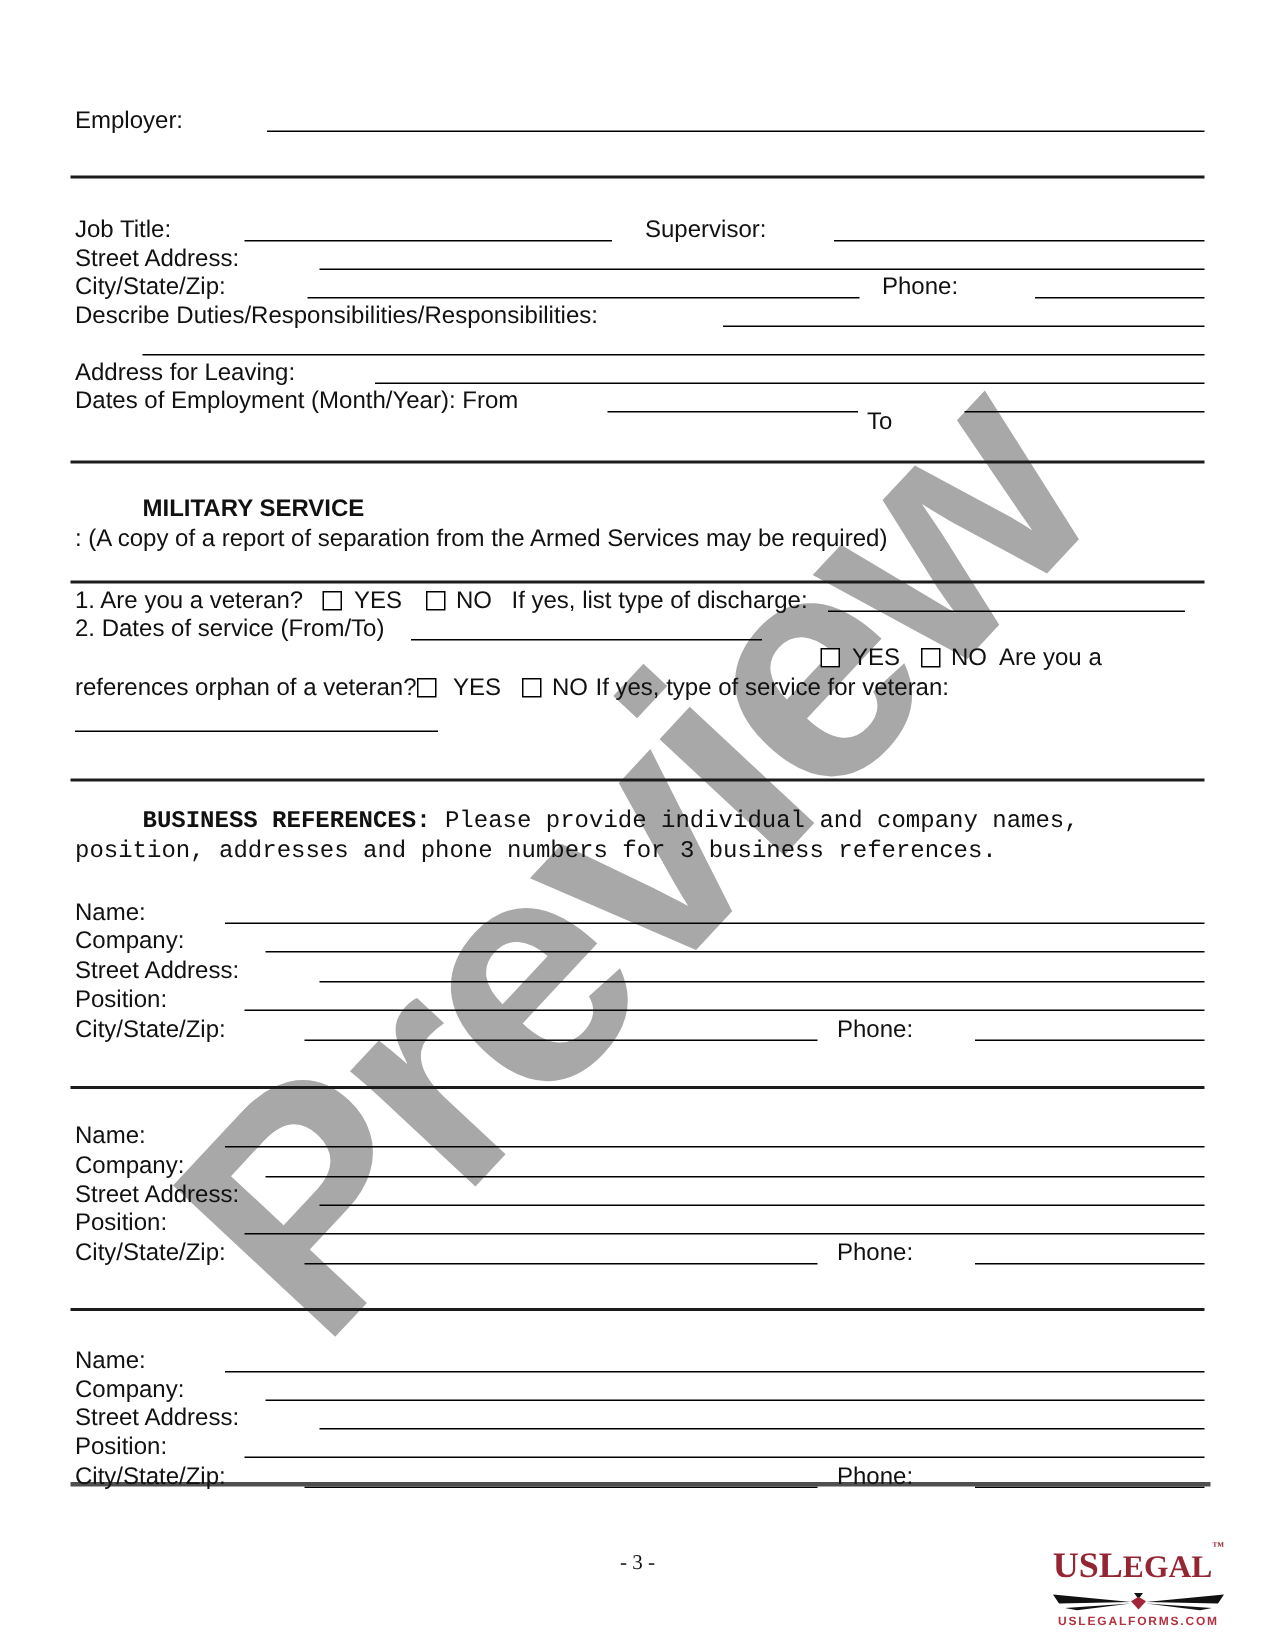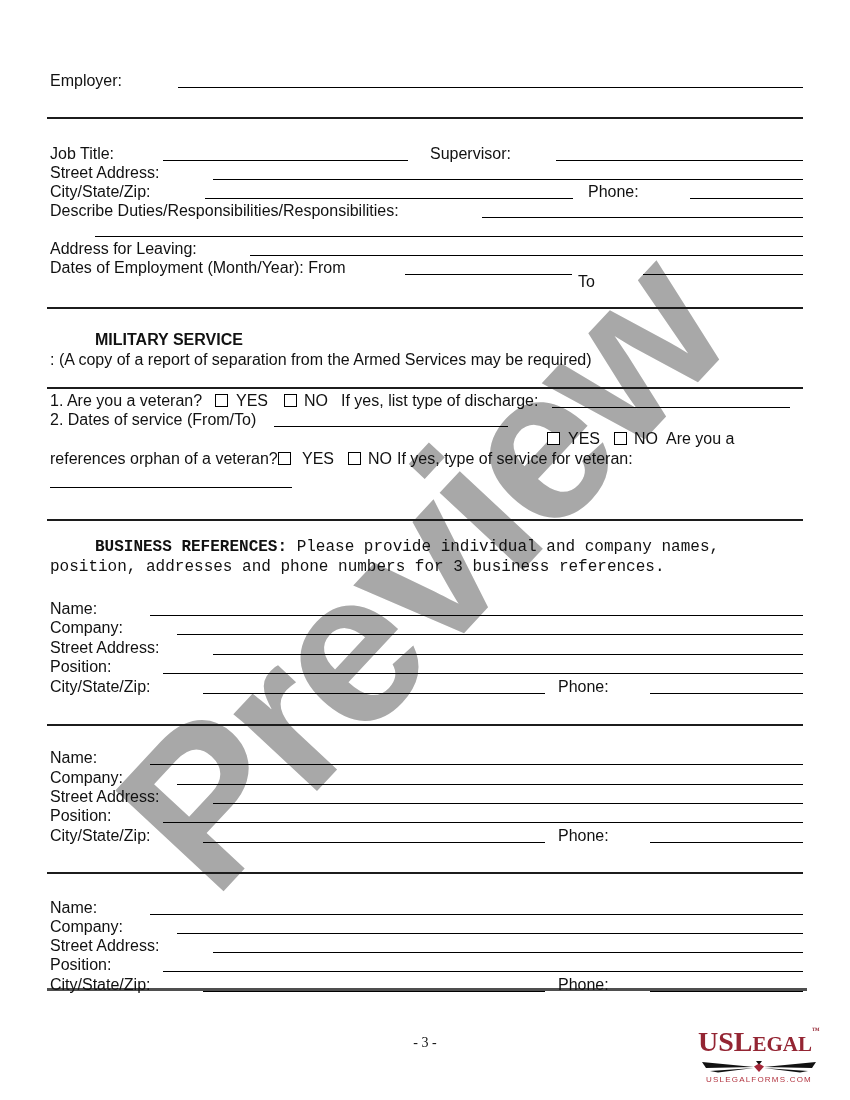--- a/index.html
+++ b/index.html
@@ -25,25 +25,25 @@
   .introblk{position:absolute; left:50px; top:538px; width:756px; line-height:19.5px; z-index:2;font-family:Liberation Mono, monospace;}
   .pagenum{
     position:absolute; left:0; right:0; top:1035px; text-align:center;
     font-family:"Liberation Serif","DejaVu Serif",serif; font-size:14px; z-index:2;
   }
   .logo{position:absolute; left:688px; top:1016px; width:142px; text-align:center; z-index:2;}
   .logo .brand{
     font-family:"Liberation Serif","DejaVu Serif",serif; font-weight:bold;
     color:#942533; line-height:30px; white-space:nowrap;
   }
-  .logo .brand .big{font-size:28px;}
+  .logo .brand .big{font-size:24px;}
   .logo .brand .small{font-size:21px;}
   .logo .brand sup{font-size:8px; vertical-align:18px;}
   .logo .site{
-    font-size:8px; font-weight:normal; letter-spacing:1.2px; color:#b2333f;
+    font-size:8px; font-weight:bold; letter-spacing:1.2px; color:#b2333f;
     margin-top:1px; white-space:nowrap;
   }
   .emblem{display:block; margin:-2px auto 0 auto;}
 </style>
 </head>
 <body>
 
 <div class="page">
 
   <div class="wm">Preview</div>

